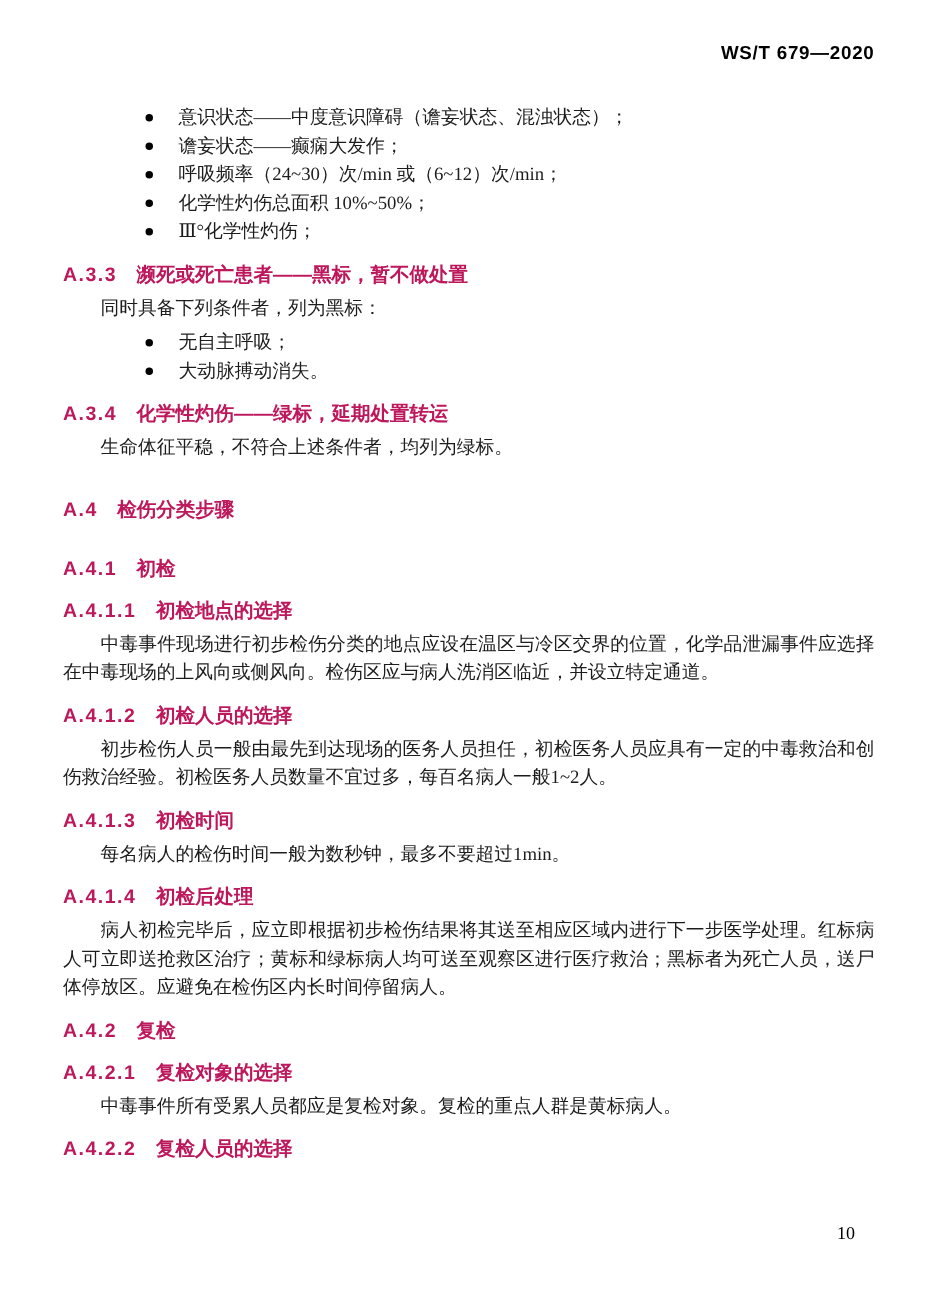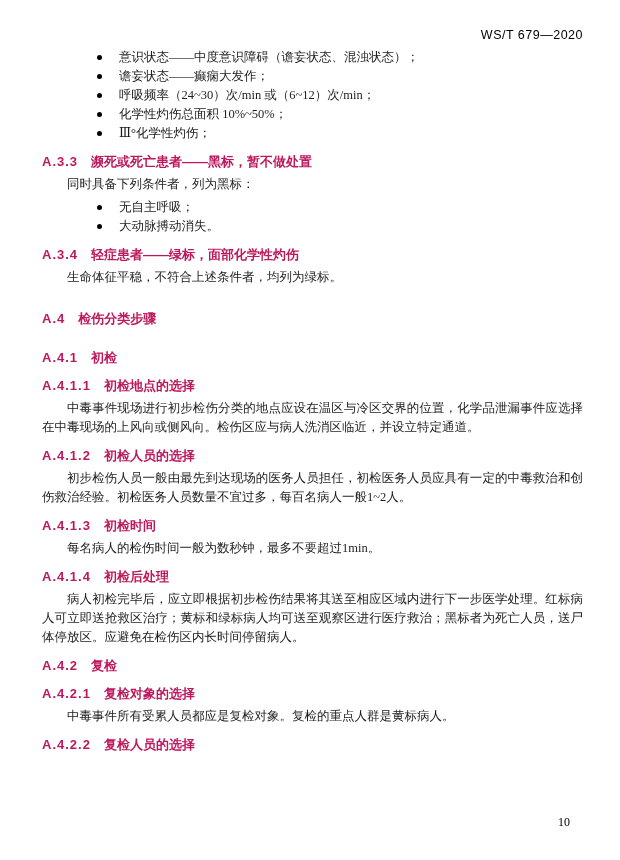--- a/index.html
+++ b/index.html
@@ -11,25 +11,25 @@
     font-family:"Liberation Serif","DejaVu Serif",serif;
     color:#1c1c1c;
   }
   .page{
     position:absolute;inset:0;
     background:#fff;
   }
   .doc-header{
     position:absolute;top:28px;right:37px;
     font-family:"Liberation Sans","DejaVu Sans",sans-serif;
-    font-weight:400;font-size:12.5px;letter-spacing:0.5px;
+    font-weight:700;font-size:12.5px;letter-spacing:0.5px;
     color:#000;
   }
   .content{
-    position:absolute;left:42px;right:37px;top:48px;
+    position:absolute;left:42px;right:37px;top:69px;
     font-size:12.5px;line-height:19px;
   }
   .heading{
     margin:9px 0 4px;
     font-family:"Liberation Sans","DejaVu Sans",sans-serif;
     font-weight:700;font-size:13px;color:#be185d;
     line-height:19px;
   }
   .h-major{margin-top:22px;}
   .h-major + .heading{margin-top:20px;}
@@ -94,21 +94,21 @@
       <ul class="blist">
         <li class="bitem">
           <span class="bullet"></span>
           <span class="btext">无自主呼吸；</span>
         </li>
         <li class="bitem">
           <span class="bullet"></span>
           <span class="btext">大动脉搏动消失。</span>
         </li>
       </ul>
-      <div class="heading"><span class="h-num">A.3.4</span><span class="h-title">轻症患者——绿标，面部化学性灼伤</span></div>
+      <div class="heading"><span class="h-num">A.3.4</span><span class="h-title">化学性灼伤——绿标，延期处置转运</span></div>
       <p class="para">生命体征平稳，不符合上述条件者，均列为绿标。</p>
       <div class="heading h-major"><span class="h-num">A.4</span><span class="h-title">检伤分类步骤</span></div>
       <div class="heading"><span class="h-num">A.4.1</span><span class="h-title">初检</span></div>
       <div class="heading"><span class="h-num">A.4.1.1</span><span class="h-title">初检地点的选择</span></div>
       <p class="para">中毒事件现场进行初步检伤分类的地点应设在温区与冷区交界的位置，化学品泄漏事件应选择在中毒现场的上风向或侧风向。检伤区应与病人洗消区临近，并设立特定通道。</p>
       <div class="heading"><span class="h-num">A.4.1.2</span><span class="h-title">初检人员的选择</span></div>
       <p class="para">初步检伤人员一般由最先到达现场的医务人员担任，初检医务人员应具有一定的中毒救治和创伤救治经验。初检医务人员数量不宜过多，每百名病人一般1~2人。</p>
       <div class="heading"><span class="h-num">A.4.1.3</span><span class="h-title">初检时间</span></div>
       <p class="para">每名病人的检伤时间一般为数秒钟，最多不要超过1min。</p>
       <div class="heading"><span class="h-num">A.4.1.4</span><span class="h-title">初检后处理</span></div>

